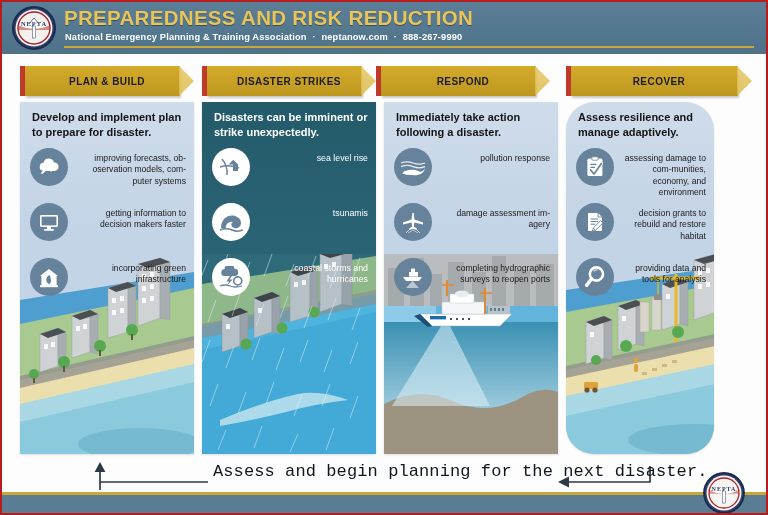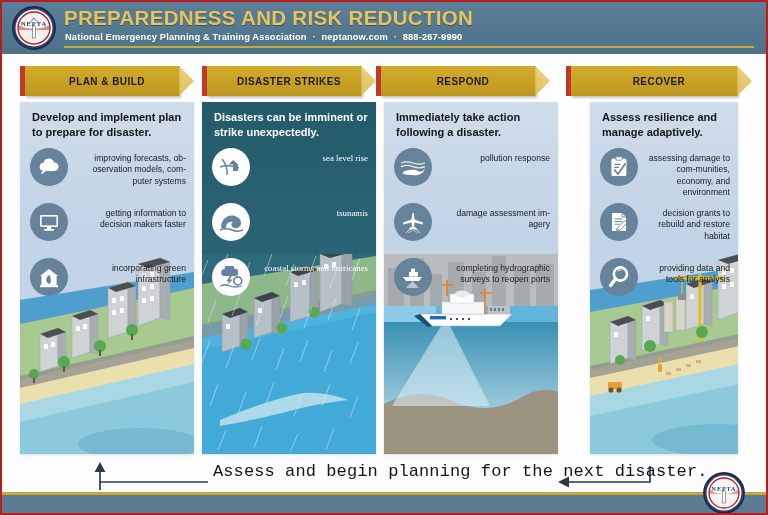--- a/index.html
+++ b/index.html
@@ -88,21 +88,21 @@
   .icon-circ{
     position:absolute;left:2px;top:0;width:38px;height:38px;border-radius:50%;
     background:#66839b;
     display:flex;align-items:center;justify-content:center;
   }
   .panel.dark .icon-circ{background:#ffffff;}
   .item-txt{
     position:absolute;left:48px;top:5px;right:4px;
     font-size:8.6px;line-height:11.4px;color:#1a1a1a;text-align:right;
   }
-  .panel.dark .item-txt{color:#ffffff;font-size:8.8px;font-family:Liberation Serif, serif;}
+  .panel.dark .item-txt{color:#ffffff;font-size:8.8px;}
 
   
   .scene{position:absolute;left:0;right:0;bottom:0;height:200px;overflow:hidden;}
 
   
   .caption{
     position:absolute;left:0;top:458px;width:768px;height:34px;
   }
   .caption-txt{
     position:absolute;left:211px;top:460px;
@@ -461,21 +461,21 @@
             <rect x="9" y="6" width="9" height="4.6" fill="#ffffff"></rect>
             <rect x="11" y="2.6" width="4" height="3.4" fill="#ffffff"></rect>
             <path d="M12.5 15 L6 22 L19 22 Z" fill="#ffffff" opacity=".55"></path>
           </svg>
         </div>
         <div class="item-txt">completing hydrographic surveys to reopen ports</div>
       </div>
     </div>
   </div>
 
-  <div class="panel light" style="left:588px;width:148px;">
+  <div class="panel light" style="left:564px;width:148px;border-radius:28px;">
     <div class="panel-head">Assess resilience and manage adaptively.</div>
 
     <svg class="scene" viewBox="0 0 186 200" preserveAspectRatio="xMidYMax slice">
       <rect x="0" y="0" width="186" height="200" fill="#c3d4e6"></rect>
       <path d="M0 36 L186 8 L186 30 L0 62 Z" fill="#4e9fd0"></path>
       <path d="M0 58 L186 24 L186 86 L0 122 Z" fill="#a8c98f"></path>
       <path d="M0 116 L186 76 L186 108 L0 148 Z" fill="#ecdfae"></path>
       <path d="M0 112 L186 72 L186 84 L0 124 Z" fill="#8d8d8d" opacity=".75"></path>
       <path d="M0 142 L186 102 L186 200 L0 200 Z" fill="#a9d7e3"></path>
       <path d="M0 162 L186 122 L186 200 L0 200 Z" fill="#7fc4d8" opacity=".7"></path>

